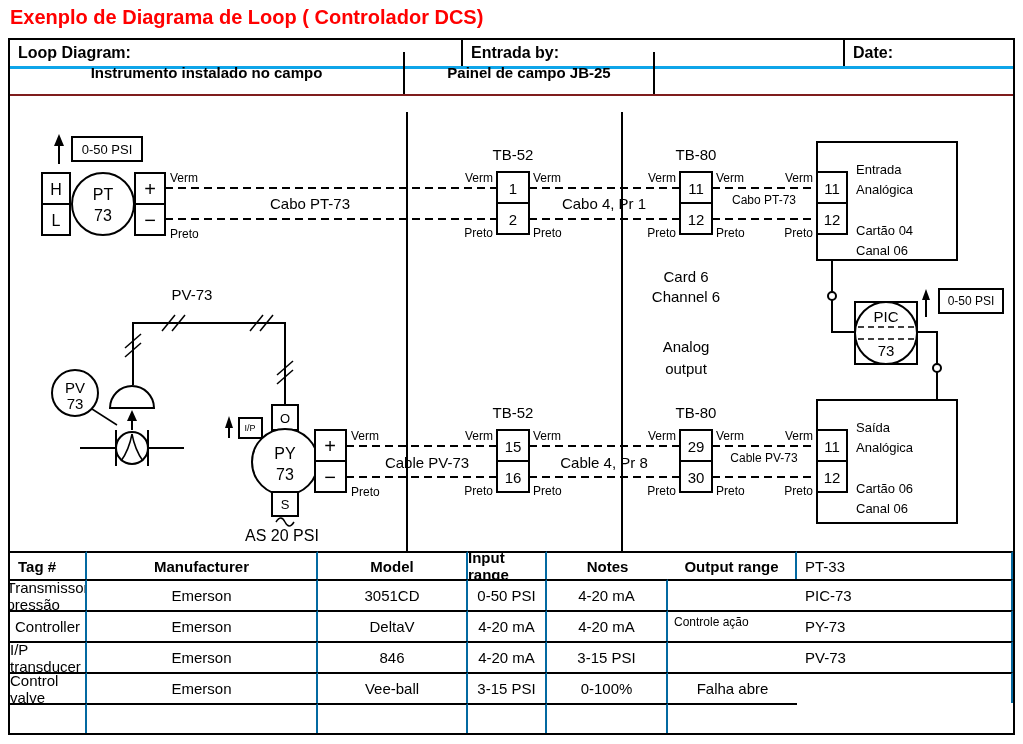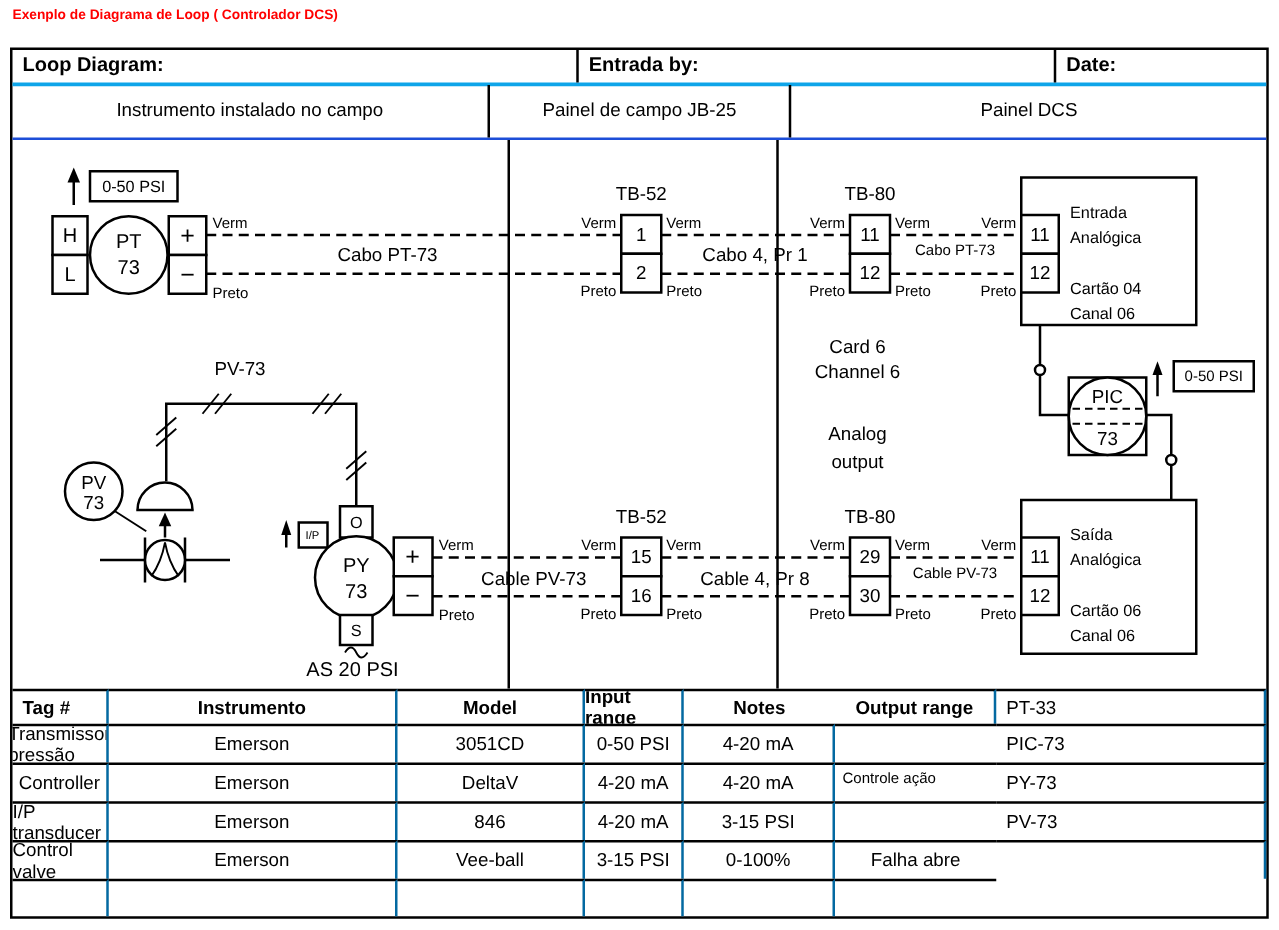--- a/index.html
+++ b/index.html
@@ -1,24 +1,24 @@
 <!DOCTYPE html>
 <html><head>
 <meta charset="utf-8">
 <style>
   html,body{margin:0;padding:0;}
   body{width:1023px;height:744px;background:#fff;font-family:"Liberation Sans",sans-serif;color:#000;position:relative;}
-  .title{position:absolute;left:10px;top:6px;font-size:11px;font-weight:bold;color:#ff0000;}
+  .title{position:absolute;left:10px;top:6px;font-size:20px;font-weight:bold;color:#ff0000;}
   .frame{position:absolute;left:8px;top:38px;width:1003px;height:693px;border:2px solid #000;}
   .r1{position:absolute;left:0;top:0;width:1003px;height:26px;border-bottom:3px solid #0ea5e9;display:flex;}
   .r1 .c{height:26px;line-height:26px;font-weight:bold;font-size:16px;padding-left:8px;box-sizing:border-box;}
   .r1 .c1{width:453px;border-right:2px solid #000;}
   .r1 .c2{width:382px;border-right:2px solid #000;}
   .r1 .c3{width:166px;}
-  .r2{position:absolute;left:0;top:28px;width:1003px;height:42px;border-bottom:2px solid #1d4ed8;display:flex;}
+  .r2{position:absolute;left:0;top:12px;width:1003px;height:42px;border-bottom:2px solid #7f1d1d;display:flex;font-weight:bold;}
   .r2 .c{height:42px;line-height:42px;font-size:15px;text-align:center;box-sizing:border-box;}
   .r2 .c1{width:395px;border-right:2px solid #000;}
   .r2 .c2{width:250px;border-right:2px solid #000;}
   .r2 .c3{width:393px;}
   .diag{position:absolute;left:0;top:72px;width:1003px;height:439px;}
   svg{display:block;}
   svg text{fill:#000;font-family:"Liberation Sans",sans-serif;font-size:15px;}
   .ln{fill:none;stroke:#000;stroke-width:2;}
   .ln15{fill:none;stroke:#000;stroke-width:1.5;}
   .fw{fill:#fff;stroke:#000;stroke-width:2;}
@@ -52,21 +52,20 @@
 
   <div class="r1">
     <div class="c c1">Loop Diagram:</div>
     <div class="c c2">Entrada by:</div>
     <div class="c c3">Date:</div>
   </div>
 
   <div class="r2">
     <div class="c c1">Instrumento instalado no campo</div>
     <div class="c c2">Painel de campo JB-25</div>
-    <div class="c c3">Painel DCS</div>
   </div>
 
   <div class="diag">
   <svg width="1003" height="439" viewBox="0 0 1003 439">
 
     <line class="ln" x1="397" y1="0" x2="397" y2="439"></line>
     <line class="ln" x1="612" y1="0" x2="612" y2="439"></line>
 
     <g>
       <line class="ln" x1="49" y1="52" x2="49" y2="31"></line>
@@ -261,21 +260,21 @@
       <text class="t12" x="706" y="383">Preto</text>
       <text class="end t12" x="803" y="328">Verm</text>
       <text class="end t12" x="803" y="383">Preto</text>
     </g>
 
   </svg>
   </div>
 
   <div class="grid">
     <div class="cell hdr tagcol">Tag #</div>
-    <div class="cell hdr">Instrumento</div>
+    <div class="cell hdr">Manufacturer</div>
     <div class="cell hdr">Model</div>
     <div class="cell hdr">Input range</div>
     <div class="cell hdr lastcol">Notes</div>
     <div class="cell hdr">Output range</div>
 
     <div class="cell tagcol">PT-33</div>
     <div class="cell">Transmissor pressão</div>
     <div class="cell">Emerson</div>
     <div class="cell">3051CD</div>
     <div class="cell">0-50 PSI</div>

